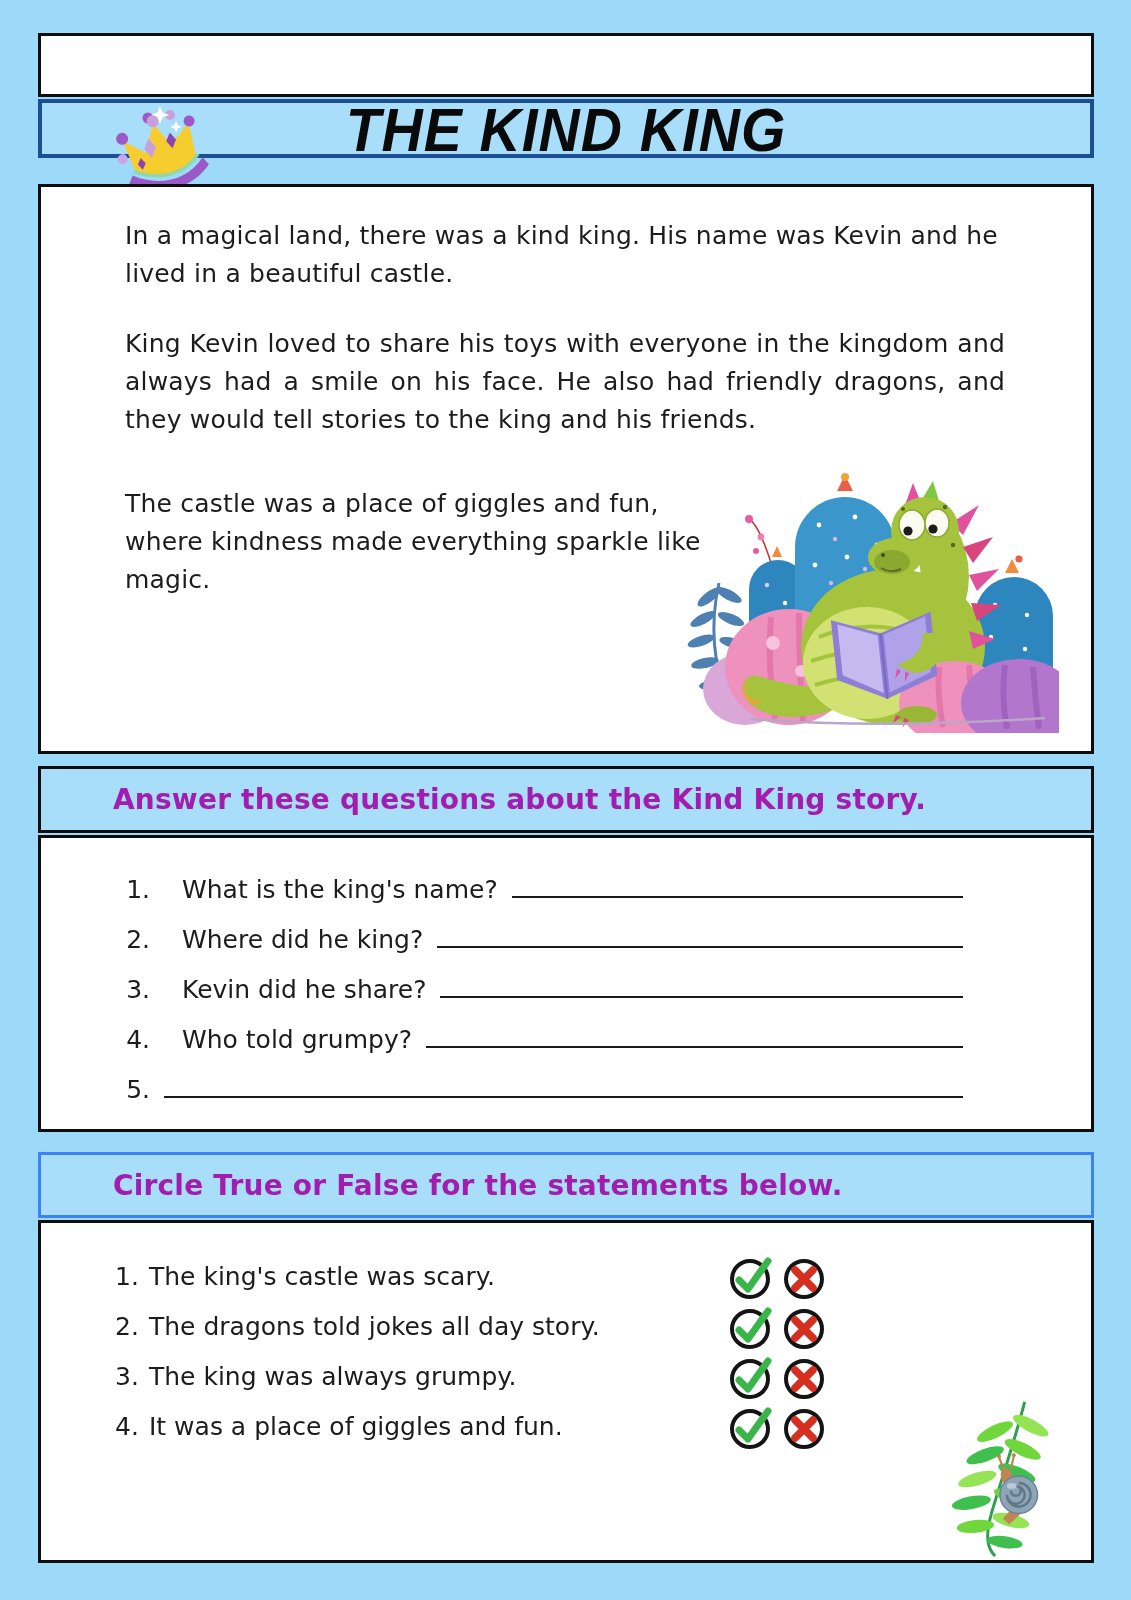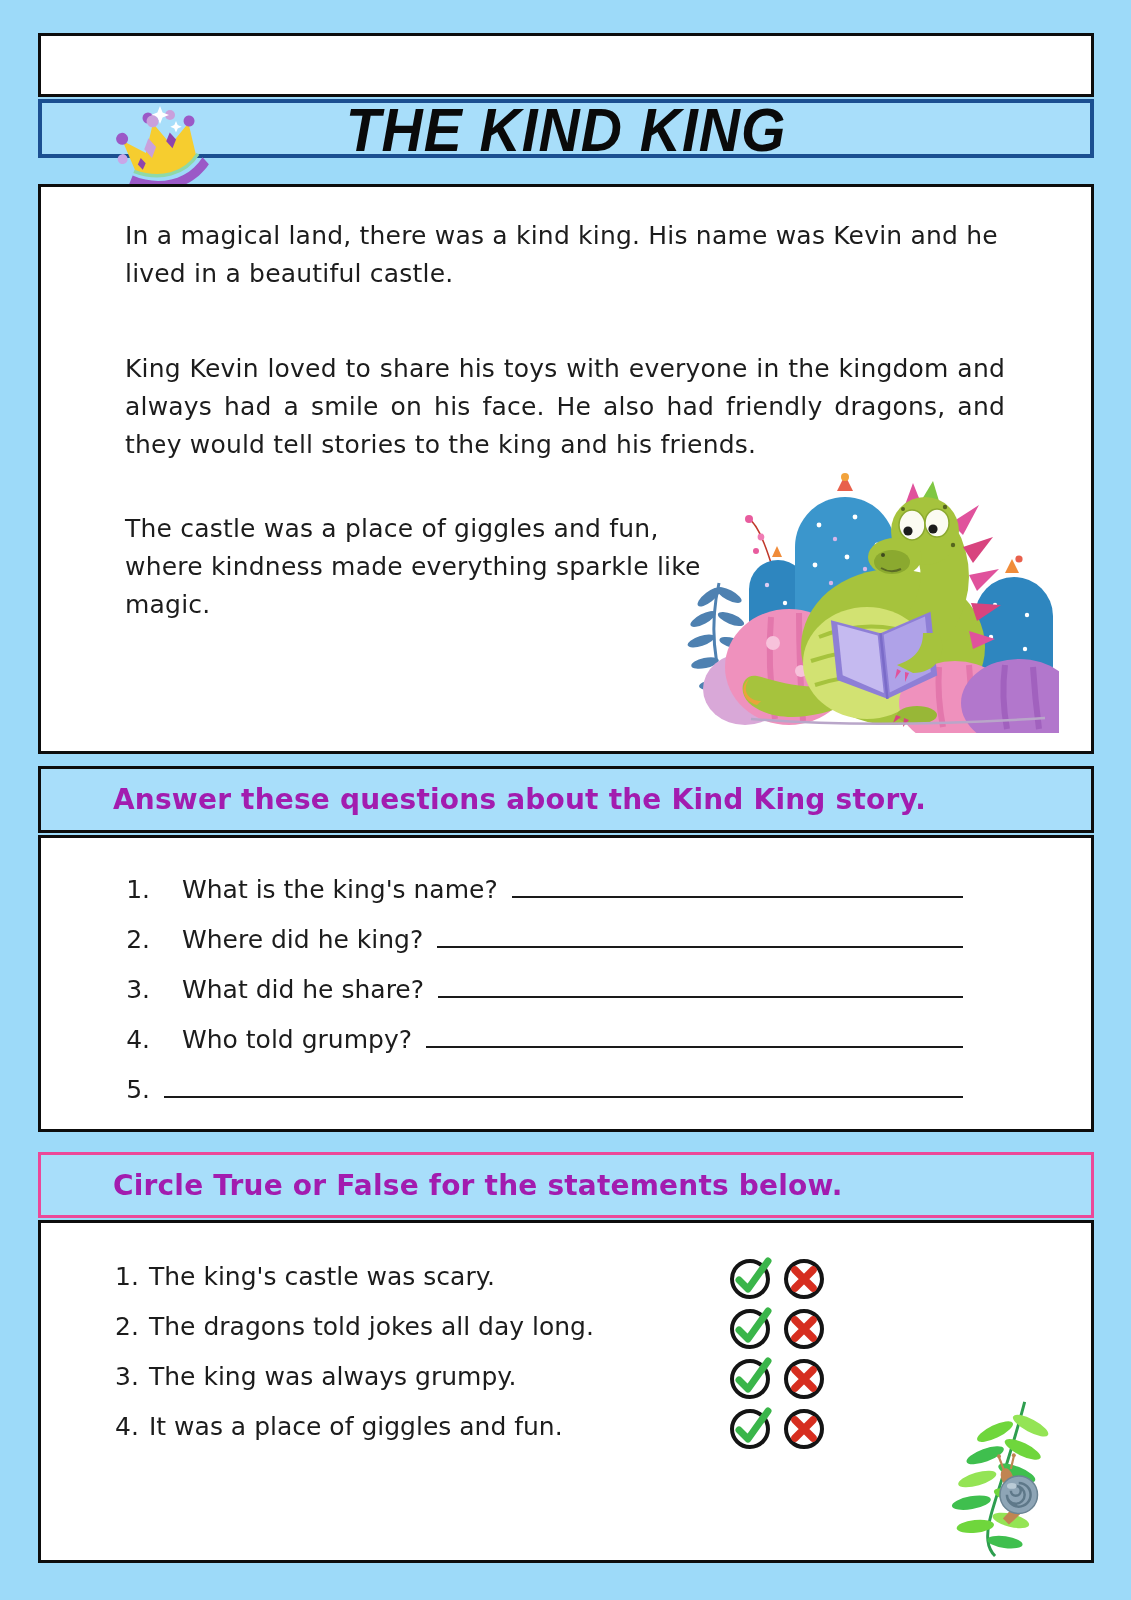--- a/index.html
+++ b/index.html
@@ -13,21 +13,21 @@
   .top-box { top:33px; height:64px; }
 
   .title-banner { top:99px; height:59px; border:4px solid #1B4F91; }
   .crown-wrap { position:absolute; left:72px; top:2px; width:110px; height:86px; }
   .page-title { position:absolute; left:0; right:0; text-align:center; font-family:"Liberation Sans", sans-serif;
     font-weight:bold; font-style:italic; font-size:57px; letter-spacing:1px; color:#0a0a0a;
     transform:scaleY(1.08); }
 
   .story-box { top:184px; height:570px; padding:30px 60px 0 84px; }
   .story-p { font-size:25px; line-height:38px; color:#1c1c1c; letter-spacing:0.2px; }
-  .p1 { width:880px; margin-bottom:57px; }
+  .p1 { width:880px; margin-bottom:32px; }
   .p2 { width:880px; margin-bottom:46px; text-align:justify; }
   .p3 { width:610px; }
   .dragon-wrap { position:absolute; right:32px; bottom:18px; width:372px; height:268px; }
 
   .q-banner { top:766px; height:67px; padding-left:72px; }
   .tf-banner { top:1152px; height:66px; padding-left:72px; }
   .banner-text { font-weight:bold; font-size:28px; color:#a21caf; letter-spacing:0.2px; }
 
   .q-box { top:835px; height:297px; padding:26px 128px 0 77px; }
   .q-row { display:flex; align-items:baseline; height:50px; font-size:25px; color:#1c1c1c; }
@@ -240,35 +240,35 @@
       <span class="q-text">What is the king's name?</span>
       <span class="q-line"></span>
     </div>
     <div class="q-row">
       <span class="q-num">2.</span>
       <span class="q-text">Where did he king?</span>
       <span class="q-line"></span>
     </div>
     <div class="q-row">
       <span class="q-num">3.</span>
-      <span class="q-text">What did he share?</span>
+      <span class="q-text">Kevin did he share?</span>
       <span class="q-line"></span>
     </div>
     <div class="q-row">
       <span class="q-num">4.</span>
       <span class="q-text">Who told grumpy?</span>
       <span class="q-line"></span>
     </div>
     <div class="q-row">
       <span class="q-num">5.</span>
       <span class="q-line"></span>
     </div>
   </div>
 
-  <div class="banner tf-banner" style="border:3px solid #ec4899;">
+  <div class="banner tf-banner" style="border:3px solid #3b82f6;">
     <span class="banner-text">Circle True or False for the statements below.</span>
   </div>
 
   <div class="box tf-box">
 
     <div class="tf-row">
       <span class="tf-num">1.</span>
       <span class="tf-text">The king's castle was scary.</span>
       <span class="tf-icons">
         <svg width="48" height="50" viewBox="0 0 48 50">
@@ -277,21 +277,21 @@
         </svg>
         <svg width="46" height="50" viewBox="0 0 46 50">
           <circle cx="23" cy="28" r="18" stroke="#141414" stroke-width="4" fill="none"></circle>
           <path d="M14 19 L32 37 M32 19 L14 37" stroke="#D62E1F" stroke-width="7.5" stroke-linecap="round"></path>
         </svg>
       </span>
     </div>
 
     <div class="tf-row">
       <span class="tf-num">2.</span>
-      <span class="tf-text">The dragons told jokes all day long.</span>
+      <span class="tf-text">The dragons told jokes all day story.</span>
       <span class="tf-icons">
         <svg width="48" height="50" viewBox="0 0 48 50">
           <circle cx="23" cy="28" r="18" stroke="#141414" stroke-width="4" fill="none"></circle>
           <path d="M12 29 L21 38 L41 10" stroke="#3AB54A" stroke-width="7" fill="none" stroke-linecap="round" stroke-linejoin="round"></path>
         </svg>
         <svg width="46" height="50" viewBox="0 0 46 50">
           <circle cx="23" cy="28" r="18" stroke="#141414" stroke-width="4" fill="none"></circle>
           <path d="M14 19 L32 37 M32 19 L14 37" stroke="#D62E1F" stroke-width="7.5" stroke-linecap="round"></path>
         </svg>
       </span>

